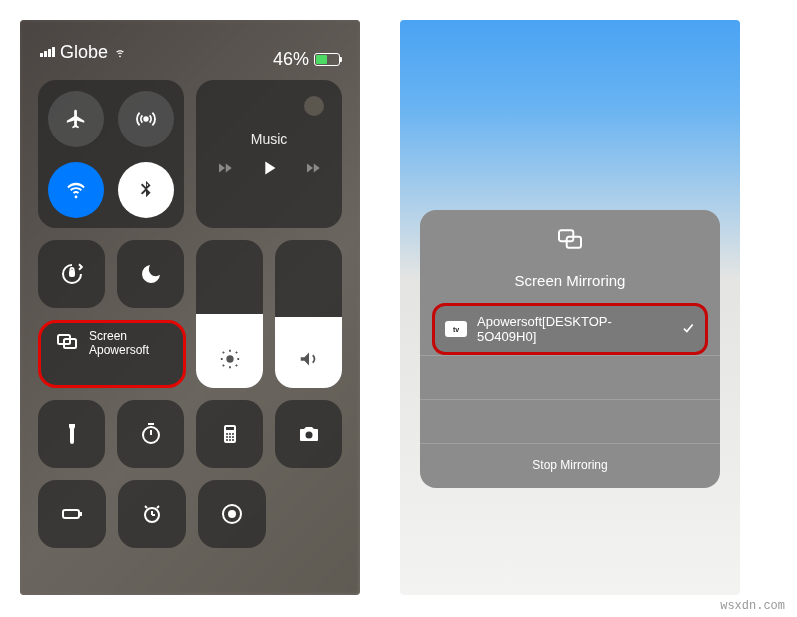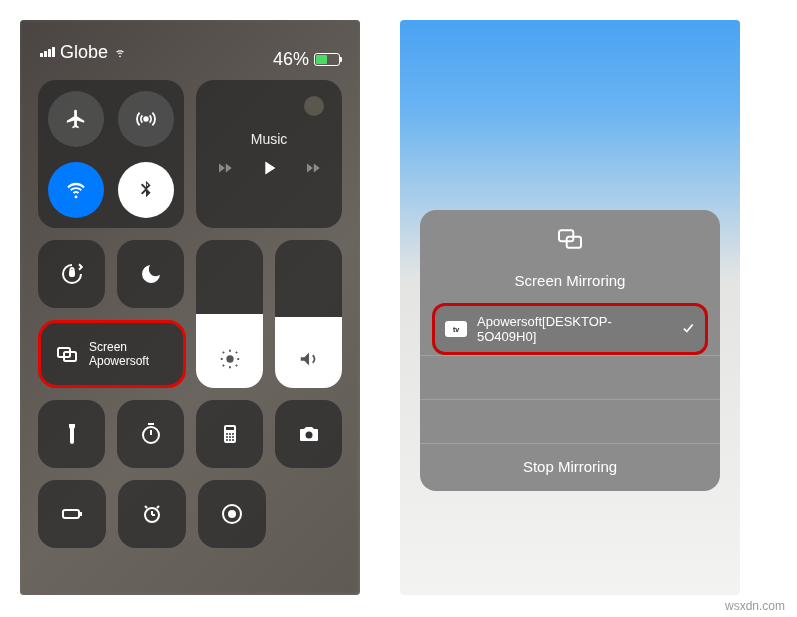--- a/index.html
+++ b/index.html
@@ -90,21 +90,21 @@
     .slider-tile{
       width:68px;height:148px;background:rgba(40,40,40,0.74);border-radius:18px;
       overflow:hidden;display:flex;align-items:flex-end;position:relative;
     }
     .slider-fill{width:100%;background:#fff;height:50%;}
     .slider-icon{position:absolute;left:50%;bottom:14px;transform:translateX(-50%);}
     .slider-icon svg{width:22px;height:22px;}
     
     .mirror-tile{
       background:rgba(40,40,40,0.74);border-radius:18px;width:148px;height:68px;
-      display:flex;align-items:center;gap:10px;padding:12px 14px;color:#fff;
+      display:flex;gap:10px;padding:6px 14px;color:#fff;
       border:3px solid #e10600;
     }
     .mirror-text{font-size:12px;line-height:1.2;}
     
     .small-icon svg{width:24px;height:24px;display:block;}
     
     
     .phone-right{
       width:340px;height:575px;position:relative;
       background:linear-gradient(180deg,#4aa3f3 0%,#68b3f2 15%,#e4e5e3 45%,#f3f4f2 100%);
@@ -132,26 +132,26 @@
     .atv-badge{
       width:22px;height:16px;background:#fff;border-radius:3px;
       display:flex;align-items:center;justify-content:center;
       color:#222;font-size:7px;font-weight:700;
     }
     .check-icon{margin-left:auto;}
     .check-icon svg{width:14px;height:14px;}
     .empty-row{border-top:1px solid rgba(255,255,255,0.18);height:44px;}
     .stop-row{
       border-top:1px solid rgba(255,255,255,0.18);text-align:center;
-      padding:14px 0 10px;font-size:15px;
+      padding:14px 0 10px;font-size:12px;
     }
     
     .watermark{
       position:absolute;right:12px;bottom:4px;font-size:12px;
-      color:#999;font-family:Liberation Sans, sans-serif;
+      color:#999;font-family:Liberation Mono, monospace;
     }
   </style>
 </head>
 <body>
 
 <div class="container">
 
   <div class="phone-left">
     <div class="status-bar">
       <div class="status-left">

